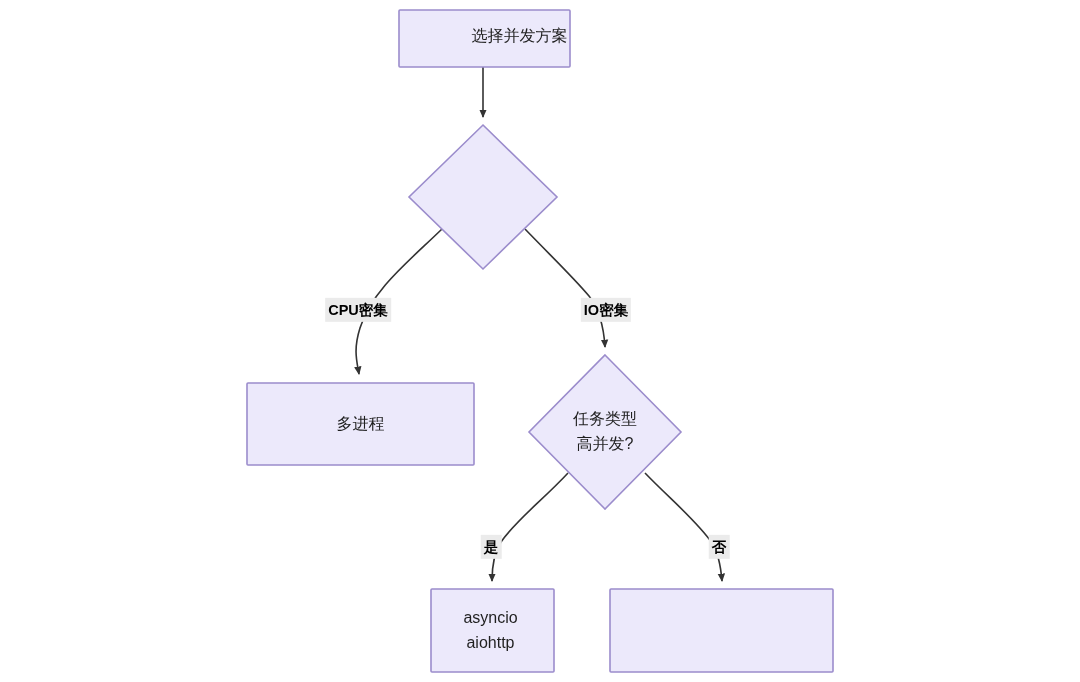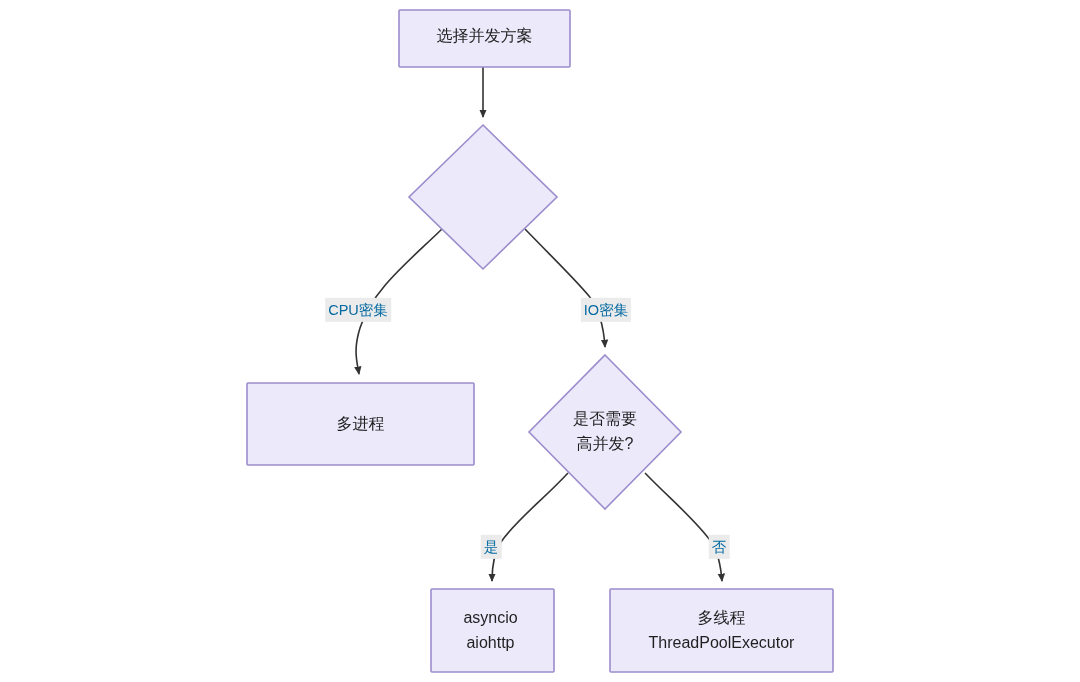--- a/index.html
+++ b/index.html
@@ -49,26 +49,27 @@
     line-height: 1.55;
     pointer-events: none;
     white-space: nowrap;
   }
   .node-text .tline {
     display: block;
   }
   .edge-label {
     position: absolute;
     background: #ebebeb;
-    color: #0369a1;
+    color: #000000;
     font-size: 14.5px;
     line-height: 1.4;
     padding: 2px 3px;
     white-space: nowrap;
     transform: translate(-50%, -50%);
+    font-weight: bold;
   }
 </style>
 </head>
 <body>
 
 <div id="diagram-root">
 
   <svg class="flow-canvas" viewBox="0 0 1080 682">
     <defs>
       <marker id="arrowhead" markerWidth="9" markerHeight="9" refX="7.4" refY="4.5" orient="auto" markerUnits="userSpaceOnUse">
@@ -92,43 +93,39 @@
 
     <rect class="node-shape" x="247" y="383" width="227" height="82" rx="1" ry="1"></rect>
 
     <polygon class="node-shape" points="605,355 681,432 605,509 529,432"></polygon>
 
     <rect class="node-shape" x="431" y="589" width="123" height="83" rx="1" ry="1"></rect>
 
     <rect class="node-shape" x="610" y="589" width="223" height="83" rx="1" ry="1"></rect>
   </svg>
 
-  <div class="node-text" style="left:399px; top:10px; width:171px; height:52px;">
+  <div class="node-text" style="left:399px; top:10px; width:171px; height:52px;padding-left:35px;">
     <span class="tline">选择并发方案</span>
   </div>
 
 
   <div class="node-text" style="left:247px; top:383px; width:227px; height:82px;">
     <span class="tline">多进程</span>
   </div>
 
   <div class="node-text" style="left:529px; top:404px; width:152px; height:56px;">
-    <span class="tline">是否需要</span>
+    <span class="tline">任务类型</span>
     <span class="tline">高并发?</span>
   </div>
 
   <div class="node-text" style="left:429px; top:589px; width:123px; height:83px;">
     <span class="tline">asyncio</span>
     <span class="tline">aiohttp</span>
   </div>
 
-  <div class="node-text" style="left:610px; top:589px; width:223px; height:83px;">
-    <span class="tline">多线程</span>
-    <span class="tline">ThreadPoolExecutor</span>
-  </div>
 
   <div class="edge-label" style="left:358px; top:310px;">CPU密集</div>
 
   <div class="edge-label" style="left:606px; top:310px;">IO密集</div>
 
   <div class="edge-label" style="left:491px; top:547px;">是</div>
 
   <div class="edge-label" style="left:719px; top:547px;">否</div>
 
 </div>

